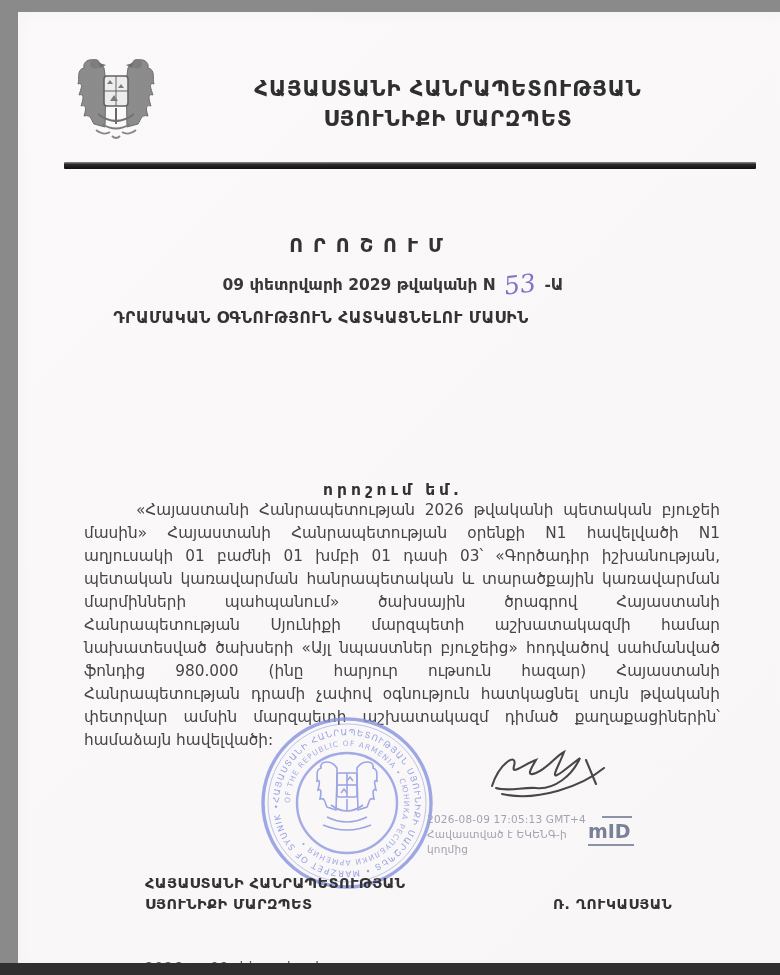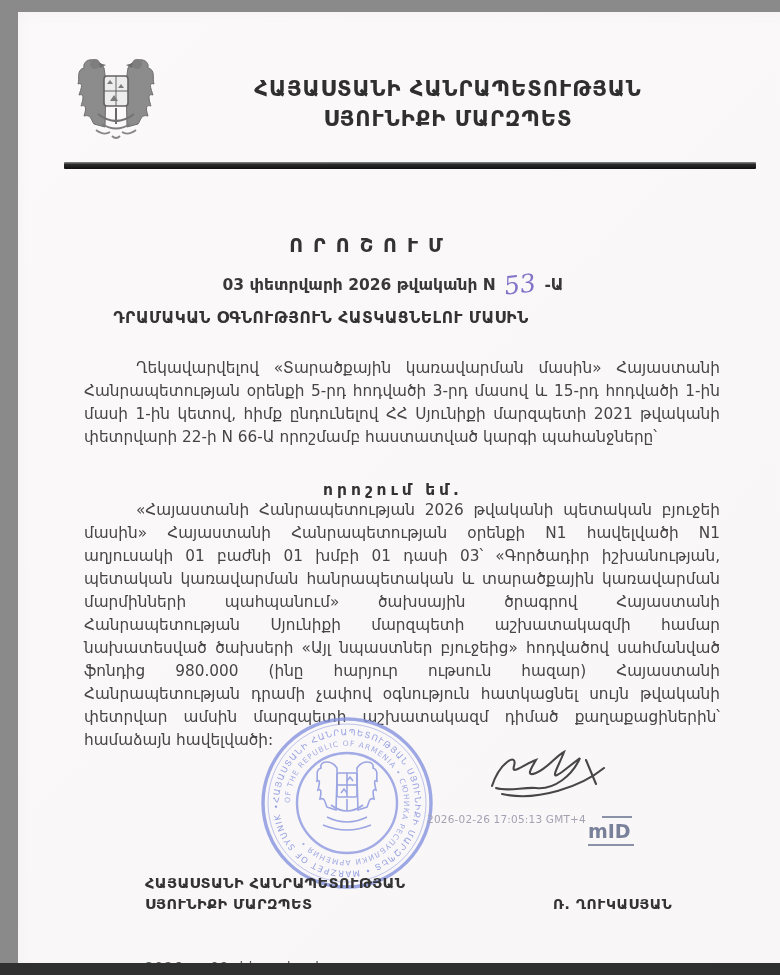--- a/index.html
+++ b/index.html
@@ -120,28 +120,27 @@
   <div class="header-text">
     <div>ՀԱՅԱՍՏԱՆԻ ՀԱՆՐԱՊԵՏՈՒԹՅԱՆ</div>
     <div>ՍՅՈՒՆԻՔԻ ՄԱՐԶՊԵՏ</div>
   </div>
 
   <div class="rule"></div>
 
   <div class="title">ՈՐՈՇՈՒՄ</div>
 
   <div class="dateline">
-    <span>03 փետրվարի 2026 թվականի N</span>
+    <span>09 փետրվարի 2029 թվականի N</span>
     <span class="hand-number">53</span>
     <span>-Ա</span>
   </div>
 
   <div class="subject">ԴՐԱՄԱԿԱՆ ՕԳՆՈՒԹՅՈՒՆ ՀԱՏԿԱՑՆԵԼՈՒ ՄԱՍԻՆ</div>
 
-  <div class="para para1">Ղեկավարվելով «Տարածքային կառավարման մասին» Հայաստանի Հանրապետության օրենքի 5-րդ հոդվածի 3-րդ մասով և 15-րդ հոդվածի 1-ին մասի 1-ին կետով, հիմք ընդունելով ՀՀ Սյունիքի մարզպետի 2021 թվականի փետրվարի 22-ի N 66-Ա որոշմամբ հաստատված կարգի պահանջները՝</div>
 
   <div class="resolve">որոշում եմ.</div>
 
   <div class="para para2">«Հայաստանի Հանրապետության 2026 թվականի պետական բյուջեի մասին» Հայաստանի Հանրապետության օրենքի N1 հավելվածի N1 աղյուսակի 01 բաժնի 01 խմբի 01 դասի 03՝ «Գործադիր իշխանության, պետական կառավարման հանրապետական և տարածքային կառավարման մարմինների պահպանում» ծախսային ծրագրով Հայաստանի Հանրապետության Սյունիքի մարզպետի աշխատակազմի համար նախատեսված ծախսերի «Այլ նպաստներ բյուջեից» հոդվածով սահմանված ֆոնդից 980.000 (ինը հարյուր ութսուն հազար) Հայաստանի Հանրապետության դրամի չափով օգնություն հատկացնել սույն թվականի փետրվար ամսին մարզպետի աշխատակազմ դիմած քաղաքացիներին՝ համաձայն հավելվածի:</div>
 
   <svg class="stamp" viewBox="0 0 180 180">
     <defs>
       <path id="ringOuter" d="M90 90 m-68 0 a68 68 0 1 1 136 0 a68 68 0 1 1 -136 0"></path>
       <path id="ringInner" d="M90 90 m-57 0 a57 57 0 1 1 114 0 a57 57 0 1 1 -114 0"></path>
     </defs>
@@ -174,21 +173,22 @@
 
   <svg class="signature" viewBox="0 0 150 82">
     <g fill="none" stroke="#474747" stroke-width="2.1" stroke-linecap="round">
       <path d="M14 46 C22 22 40 12 36 26 C33 36 46 24 58 20 C52 30 48 37 58 33 C70 28 78 16 86 12 C80 28 70 42 84 32 L102 18 C94 36 76 50 58 48 C44 47 30 52 18 48"></path>
       <path d="M24 54 C60 62 104 46 126 28"></path>
       <path d="M108 20 l10 24"></path>
     </g>
   </svg>
 
   <div class="digisign">
-    <div>2026-02-26 17:05:13 GMT+4</div>
+    <div>2026-08-09 17:05:13 GMT+4</div>
+    <div>Հավաստված է ԵԿԵՆԳ-ի կողմից</div>
   </div>
 
   <div class="mid-logo">
     <span class="bar-top"></span>
     <span>mID</span>
   </div>
 
   <div class="footer-org">
     <div>ՀԱՅԱՍՏԱՆԻ ՀԱՆՐԱՊԵՏՈՒԹՅԱՆ</div>
     <div>ՍՅՈՒՆԻՔԻ ՄԱՐԶՊԵՏ</div>

